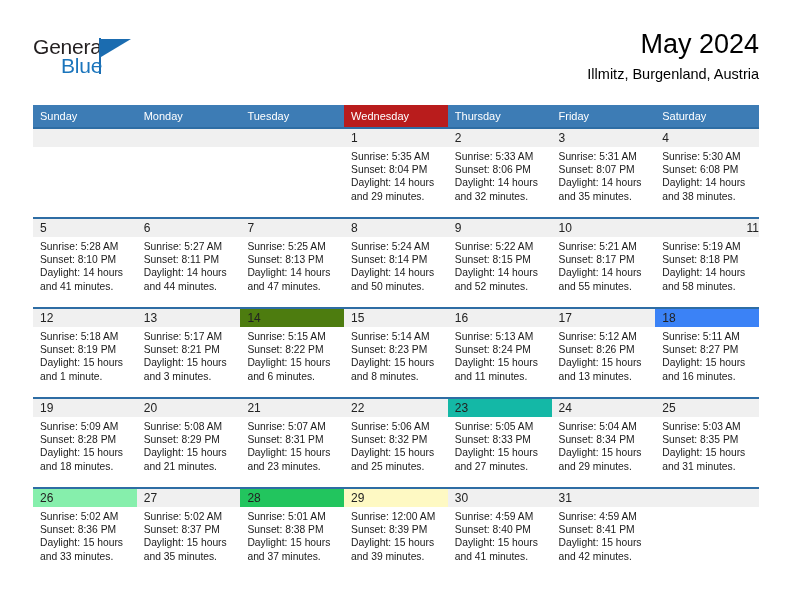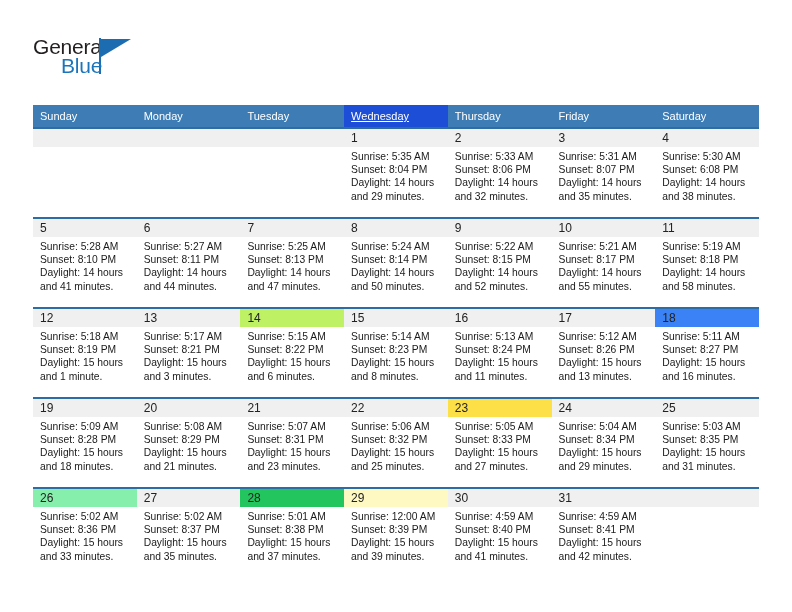--- a/index.html
+++ b/index.html
@@ -157,39 +157,43 @@
 
   <div class="header">
 
     <div class="brand">
       <span class="brand-general">General</span>
       <span class="brand-bar"></span>
       <span class="brand-triangle"></span>
       <span class="brand-blue">Blue</span>
     </div>
 
+    <div class="title-block">
+      <h1 class="cal-title">May 2024</h1>
+      <p class="cal-subtitle">Illmitz, Burgenland, Austria</p>
+    </div>
 
   </div>
 
   <table class="calendar">
     <colgroup>
       <col>
         <col>
         <col>
         <col>
         <col>
         <col>
         <col>
     </colgroup>
     <thead>
       <tr id="head-row">
           <th style="background: rgb(61, 124, 181);">Sunday</th>
           <th style="background: rgb(61, 124, 181);">Monday</th>
           <th style="background: rgb(61, 124, 181);">Tuesday</th>
-          <th style="background: #1d4ed8; text-decoration: underline;">Wednesday</th>
+          <th style="background: #b91c1c;">Wednesday</th>
           <th style="background: rgb(61, 124, 181);">Thursday</th>
           <th style="background: rgb(61, 124, 181);">Friday</th>
           <th style="background: rgb(61, 124, 181);">Saturday</th>
         </tr>
     </thead>
     <tbody id="cal-body">
         <tr>
           <td class="empty" style="border-top-color: rgb(46, 109, 164);">
             <div class="daynum-row" style="background: rgb(240, 240, 240);">
               <span class="daynum"></span>
@@ -314,21 +318,21 @@
               <span class="daynum">10</span>
             </div>
             <div class="cell-body">
               <div>Sunrise: 5:21 AM</div>
               <div>Sunset: 8:17 PM</div>
               <div>Daylight: 14 hours</div>
               <div>and 55 minutes.</div>
             </div>
           </td>
           <td class="" style="border-top-color: rgb(46, 109, 164);">
-            <div class="daynum-row" style="background: rgb(240, 240, 240);">
+            <div class="daynum-row" style="background: rgb(240, 240, 240); text-align: right;">
               <span class="daynum">11</span>
             </div>
             <div class="cell-body">
               <div>Sunrise: 5:19 AM</div>
               <div>Sunset: 8:18 PM</div>
               <div>Daylight: 14 hours</div>
               <div>and 58 minutes.</div>
             </div>
           </td>
         </tr>
@@ -349,21 +353,21 @@
               <span class="daynum">13</span>
             </div>
             <div class="cell-body">
               <div>Sunrise: 5:17 AM</div>
               <div>Sunset: 8:21 PM</div>
               <div>Daylight: 15 hours</div>
               <div>and 3 minutes.</div>
             </div>
           </td>
           <td class="" style="border-top-color: rgb(46, 109, 164);">
-            <div class="daynum-row" style="background: #bef264;">
+            <div class="daynum-row" style="background: #4d7c0f;">
               <span class="daynum">14</span>
             </div>
             <div class="cell-body">
               <div>Sunrise: 5:15 AM</div>
               <div>Sunset: 8:22 PM</div>
               <div>Daylight: 15 hours</div>
               <div>and 6 minutes.</div>
             </div>
           </td>
           <td class="" style="border-top-color: rgb(46, 109, 164);">
@@ -450,21 +454,21 @@
               <span class="daynum">22</span>
             </div>
             <div class="cell-body">
               <div>Sunrise: 5:06 AM</div>
               <div>Sunset: 8:32 PM</div>
               <div>Daylight: 15 hours</div>
               <div>and 25 minutes.</div>
             </div>
           </td>
           <td class="" style="border-top-color: rgb(46, 109, 164);">
-            <div class="daynum-row" style="background: #fde047;">
+            <div class="daynum-row" style="background: #14b8a6;">
               <span class="daynum">23</span>
             </div>
             <div class="cell-body">
               <div>Sunrise: 5:05 AM</div>
               <div>Sunset: 8:33 PM</div>
               <div>Daylight: 15 hours</div>
               <div>and 27 minutes.</div>
             </div>
           </td>
           <td class="" style="border-top-color: rgb(46, 109, 164);">

